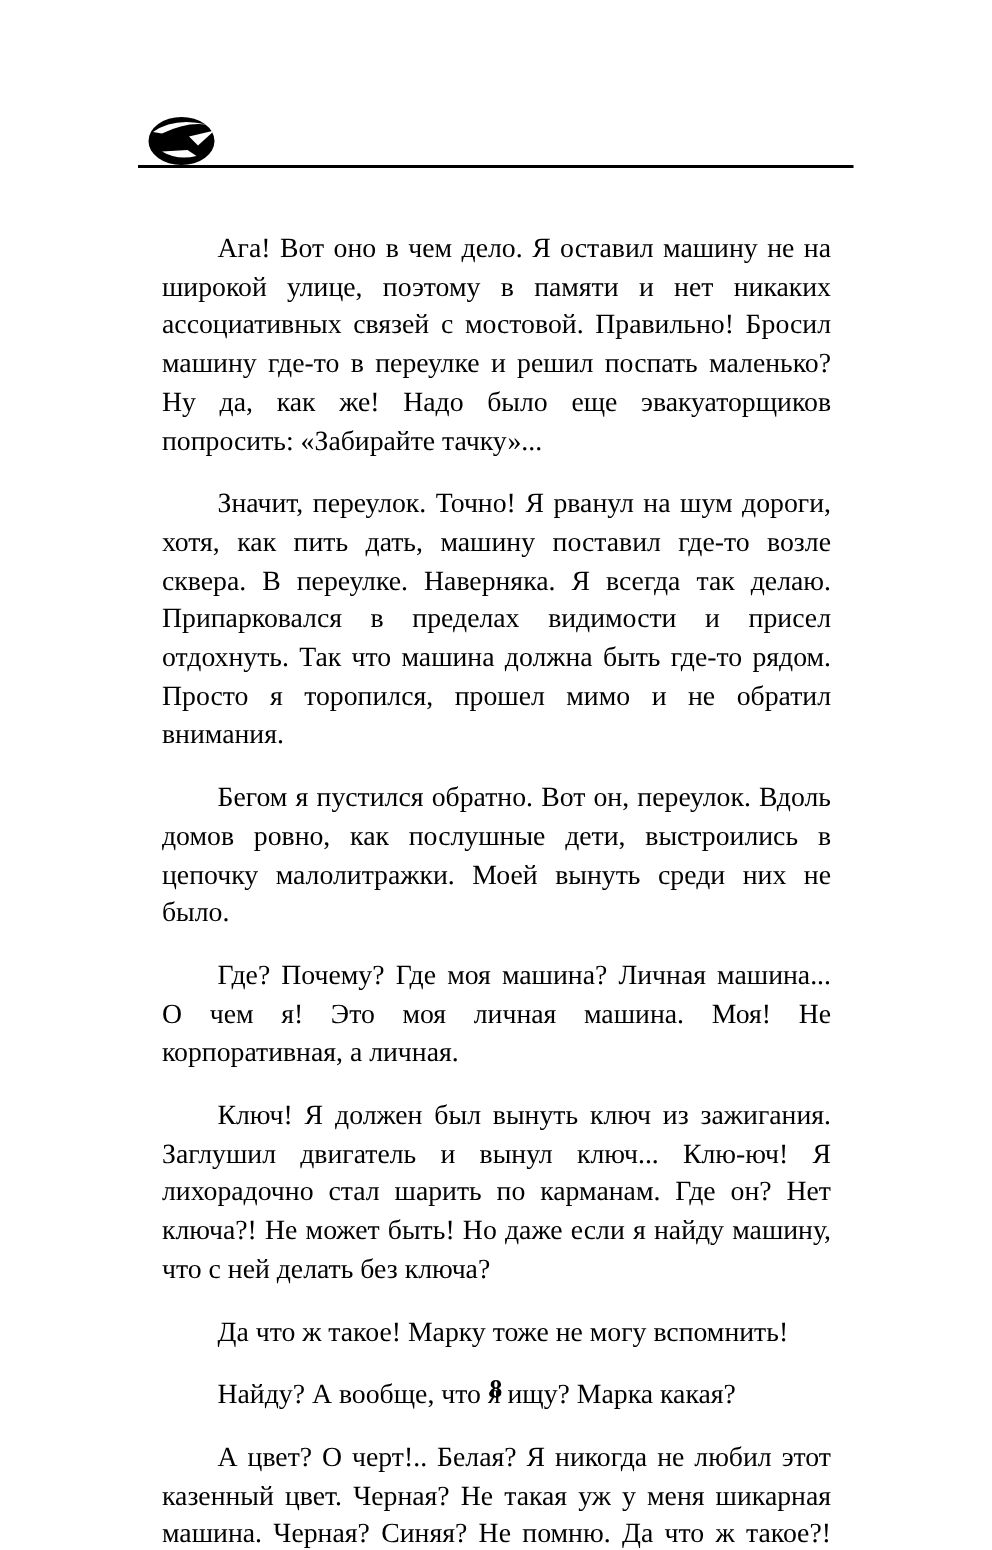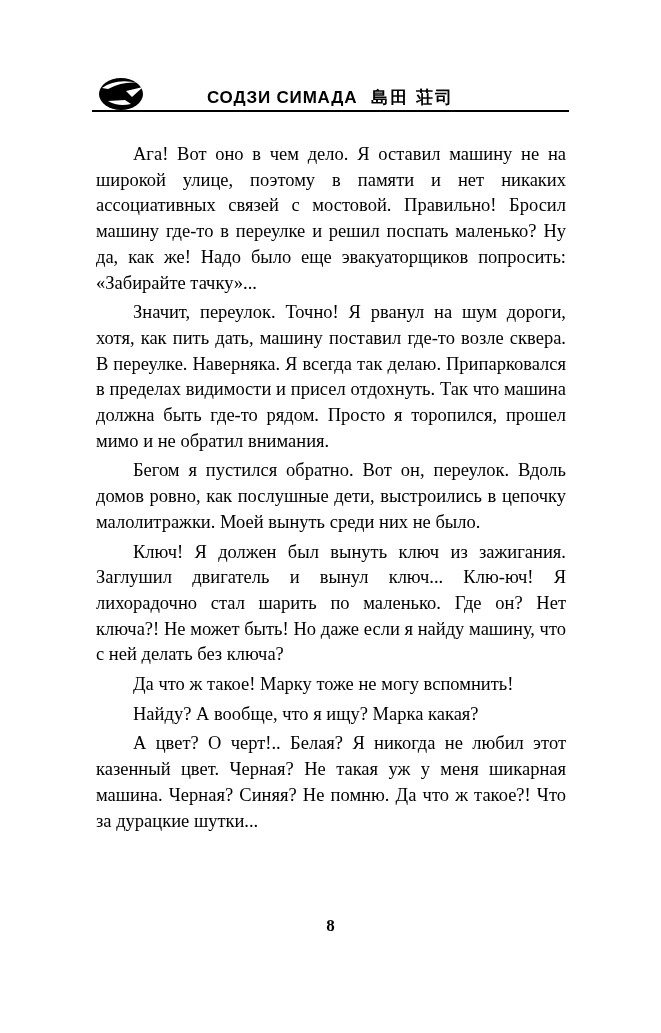--- a/index.html
+++ b/index.html
@@ -60,21 +60,21 @@
     top: 138px;
     left: 92px;
     width: 478px;
     font-size: 18.5px;
     line-height: 25.7px;
     text-align: justify;
     hyphens: auto;
     -webkit-hyphens: auto;
   }
   .body-text p {
-    margin: 4px;
+    margin: 16px;
     text-indent: 37px;
   }
   .page-number {
     position: absolute;
     top: 916px;
     left: 0;
     width: 100%;
     text-align: center;
     font-family: "Liberation Serif", serif;
     font-weight: bold;
@@ -88,32 +88,30 @@
 
   <div class="header">
     <span class="logo">
       <svg width="46" height="36" viewBox="0 0 46 36" xmlns="http://www.w3.org/2000/svg">
         <ellipse cx="23" cy="18" rx="22" ry="16" fill="#000000"></ellipse>
         <path d="M4 12 Q 18 2 40 7 Q 26 5 10 13 Z" fill="#ffffff"></path>
         <path d="M28 15 L 45 11 L 34 21 Z" fill="#ffffff"></path>
         <path d="M10 25 Q 20 31 33 28 L 27 24 Z" fill="#ffffff"></path>
       </svg>
     </span>
-    <div class="header-title">
-      <span>СОДЗИ СИМАДА</span><span class="jp">島田 荘司</span>
-    </div>
   </div>
 
   <div class="header-rule"></div>
 
   <div class="body-text">
     <p>Ага! Вот оно в чем дело. Я оставил машину не на широкой улице, поэтому в памяти и нет никаких ассоциативных связей с мостовой. Правильно! Бросил машину где-то в переулке и решил поспать маленько? Ну да, как же! Надо было еще эвакуаторщиков попросить: «Забирайте тачку»...</p>
     <p>Значит, переулок. Точно! Я рванул на шум дороги, хотя, как пить дать, машину поставил где-то возле сквера. В переулке. Наверняка. Я всегда так делаю. Припарковался в пределах видимости и присел отдохнуть. Так что машина должна быть где-то рядом. Просто я торопился, прошел мимо и не обратил внимания.</p>
     <p>Бегом я пустился обратно. Вот он, переулок. Вдоль домов ровно, как послушные дети, выстроились в цепочку малолитражки. Моей вынуть среди них не было.</p>
-    <p>Ключ! Я должен был вынуть ключ из зажигания. Заглушил двигатель и вынул ключ... Клю-юч! Я лихорадочно стал шарить по маленько. Где он? Нет ключа?! Не может быть! Но даже если я найду машину, что с ней делать без ключа?</p>
+    <p>Где? Почему? Где моя машина? Личная машина... О чем я! Это моя личная машина. Моя! Не корпоративная, а личная.</p>
+    <p>Ключ! Я должен был вынуть ключ из зажигания. Заглушил двигатель и вынул ключ... Клю-юч! Я лихорадочно стал шарить по карманам. Где он? Нет ключа?! Не может быть! Но даже если я найду машину, что с ней делать без ключа?</p>
     <p>Да что ж такое! Марку тоже не могу вспомнить!</p>
     <p>Найду? А вообще, что я ищу? Марка какая?</p>
     <p>А цвет? О черт!.. Белая? Я никогда не любил этот казенный цвет. Черная? Не такая уж у меня шикарная машина. Черная? Синяя? Не помню. Да что ж такое?! Что за дурацкие шутки...</p>
   </div>
 
   <div class="page-number">8</div>
 
 </div>
 
 </body></html>

